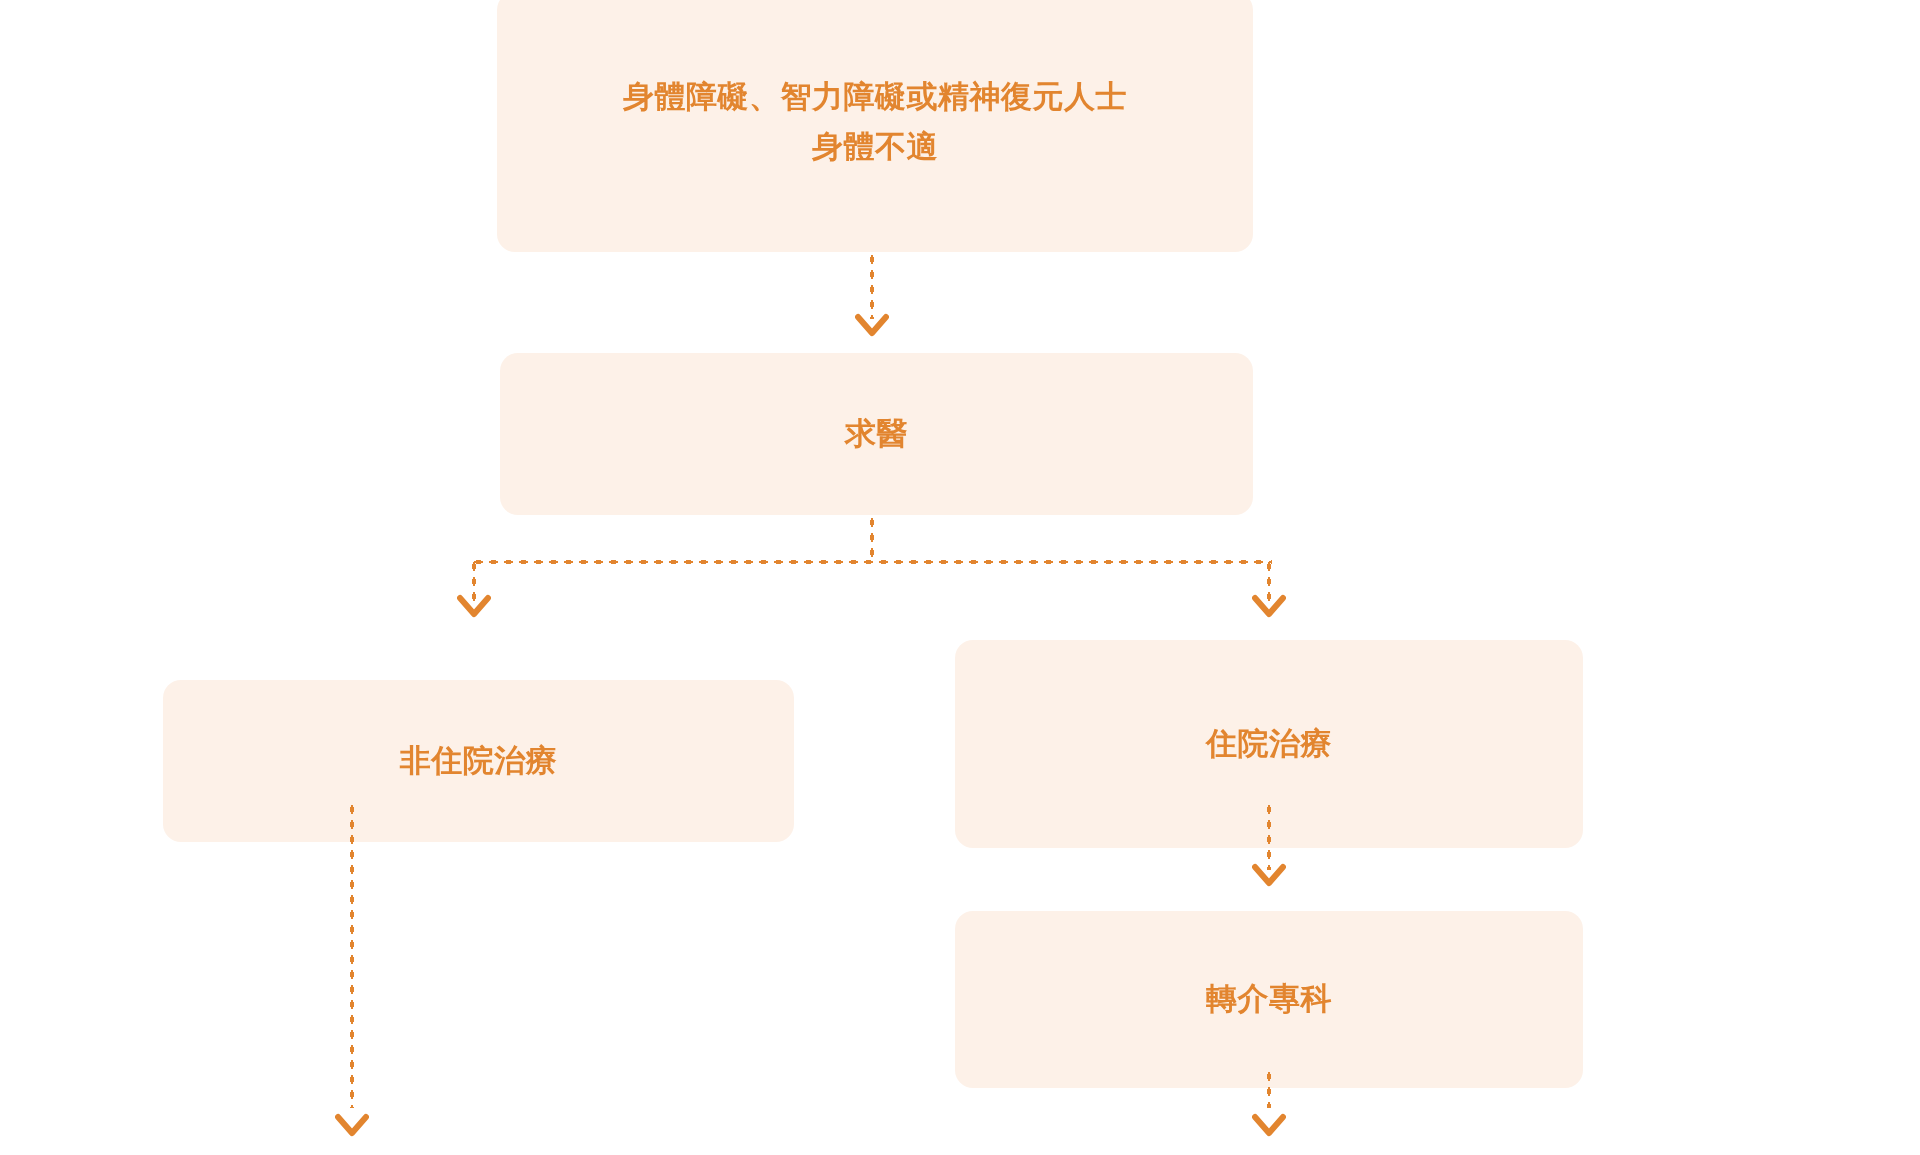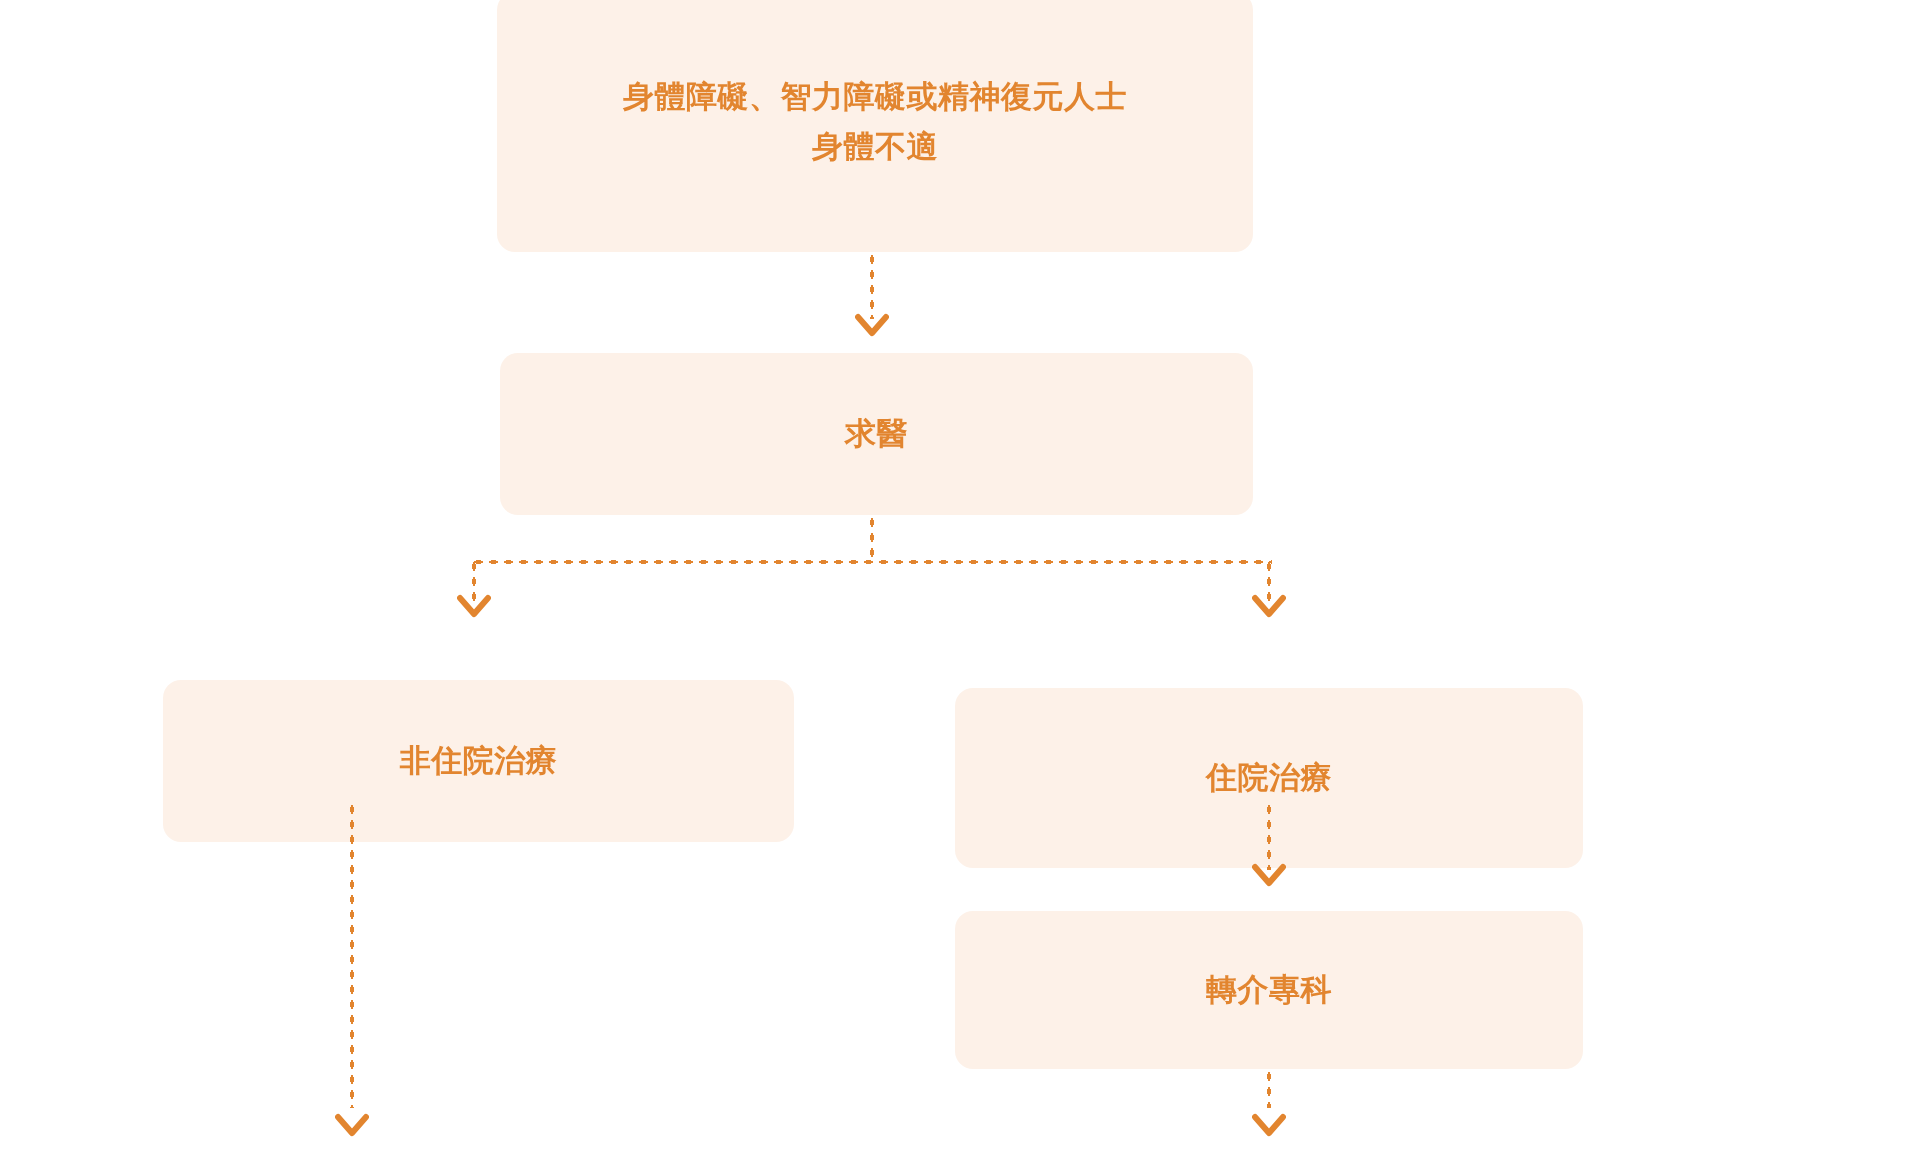--- a/index.html
+++ b/index.html
@@ -97,32 +97,32 @@
   <div class="arrow-head" style="left:1252px; top:589px;">
     <svg viewBox="0 0 34 34" aria-hidden="true">
       <polyline points="3,9 17,25 31,9" fill="none" stroke="#e2852f" stroke-width="6" stroke-linecap="round" stroke-linejoin="round"></polyline>
     </svg>
   </div>
 
   <div class="node" style="left:163px; top:640px; width:631px; height:162px;margin-top:40px;">
     <span class="node-label">非住院治療</span>
   </div>
 
-  <div class="node" style="left:955px; top:640px; width:628px; height:180px;margin-top:48px;">
+  <div class="node" style="left:955px; top:640px; width:628px; height:208px;">
     <span class="node-label">住院治療</span>
   </div>
 
   <div class="conn-v" style="left:1266px; top:802px; height:68px;"></div>
   <div class="arrow-head" style="left:1252px; top:858px;">
     <svg viewBox="0 0 34 34" aria-hidden="true">
       <polyline points="3,9 17,25 31,9" fill="none" stroke="#e2852f" stroke-width="6" stroke-linecap="round" stroke-linejoin="round"></polyline>
     </svg>
   </div>
 
-  <div class="node" style="left:955px; top:911px; width:628px; height:158px;">
+  <div class="node" style="left:955px; top:911px; width:628px; height:177px;">
     <span class="node-label">轉介專科</span>
   </div>
 
   <div class="conn-v" style="left:349px; top:802px; height:306px;"></div>
   <div class="arrow-head" style="left:335px; top:1108px;">
     <svg viewBox="0 0 34 34" aria-hidden="true">
       <polyline points="3,9 17,25 31,9" fill="none" stroke="#e2852f" stroke-width="6" stroke-linecap="round" stroke-linejoin="round"></polyline>
     </svg>
   </div>
 

